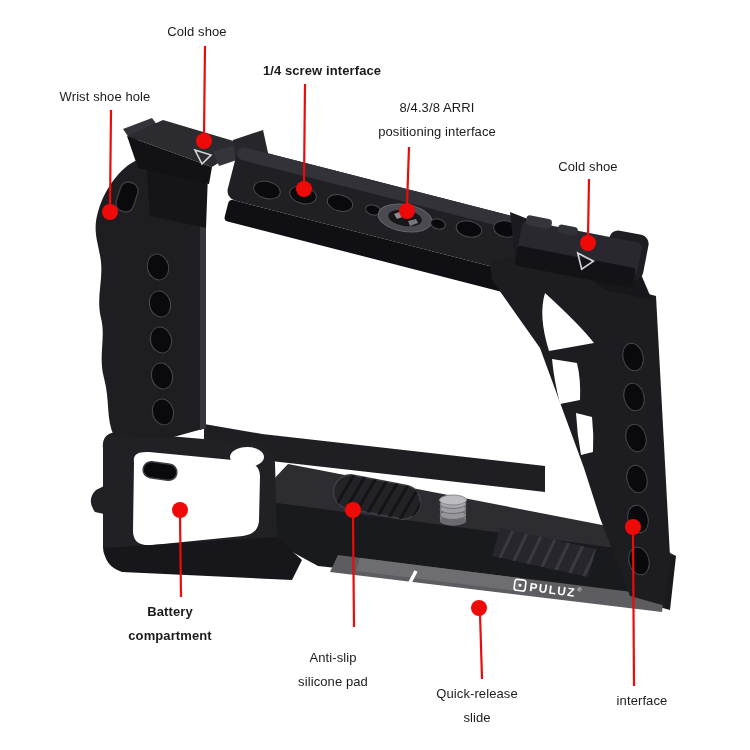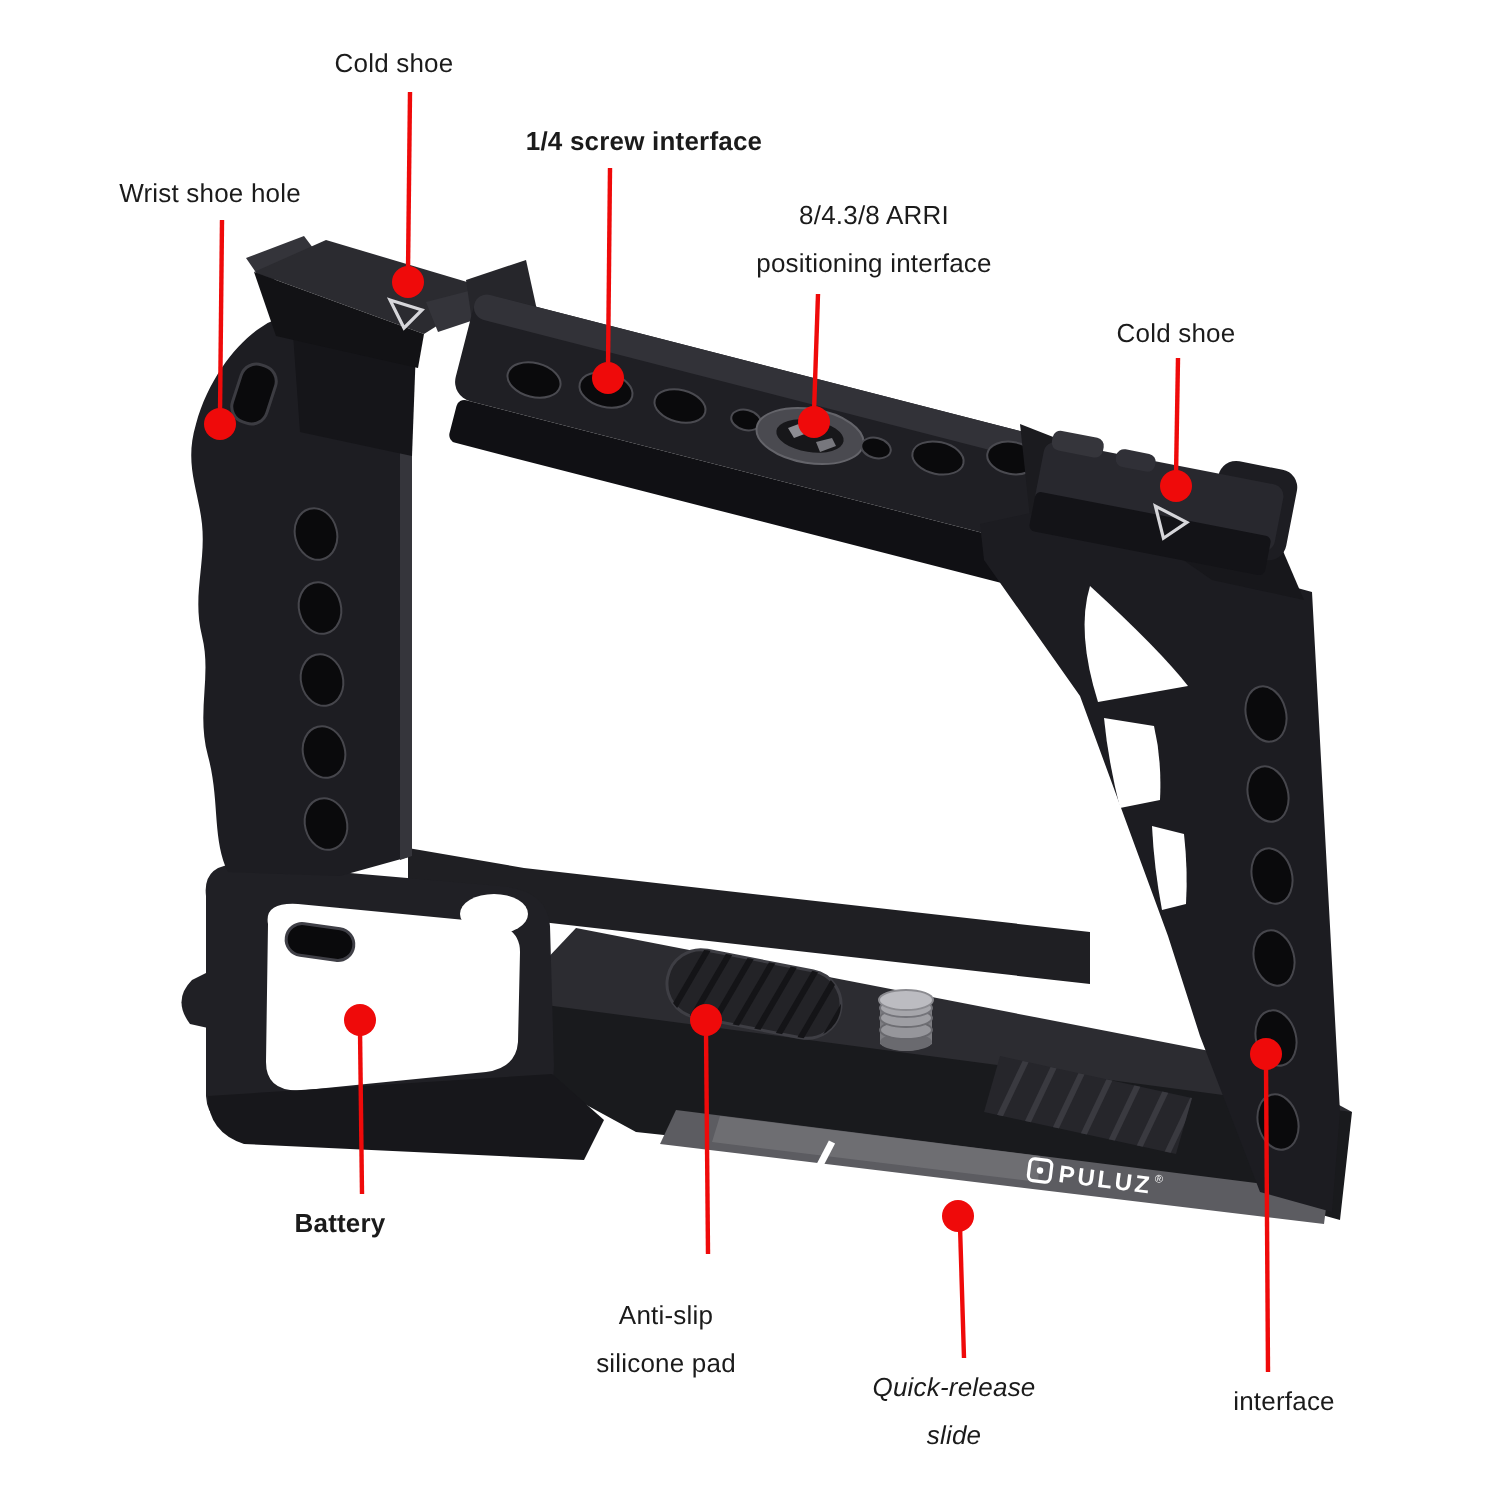--- a/index.html
+++ b/index.html
@@ -217,26 +217,27 @@
   <span class="ln">positioning interface</span>
 </div>
 <div class="callout" style="left:5px;top:85px;width:200px;">
   <span class="ln">Wrist shoe hole</span>
 </div>
 <div class="callout" style="left:488px;top:155px;width:200px;">
   <span class="ln">Cold shoe</span>
 </div>
 <div class="callout" style="left:70px;top:600px;width:200px;font-weight:bold;">
   <span class="ln">Battery</span>
+  <span class="ln">compartment</span>
 </div>
 <div class="callout" style="left:233px;top:630px;width:200px;margin-top:16px;">
   <span class="ln">Anti-slip</span>
   <span class="ln">silicone pad</span>
 </div>
-<div class="callout" style="left:377px;top:682px;width:200px;font-style:italic;">
+<div class="callout" style="left:377px;top:682px;width:200px;">
   <span class="ln">Quick-release</span>
   <span class="ln">slide</span>
 </div>
 <div class="callout" style="left:542px;top:689px;width:200px;">
   <span class="ln">interface</span>
 </div>
 
 </div>
 
 </body></html>

